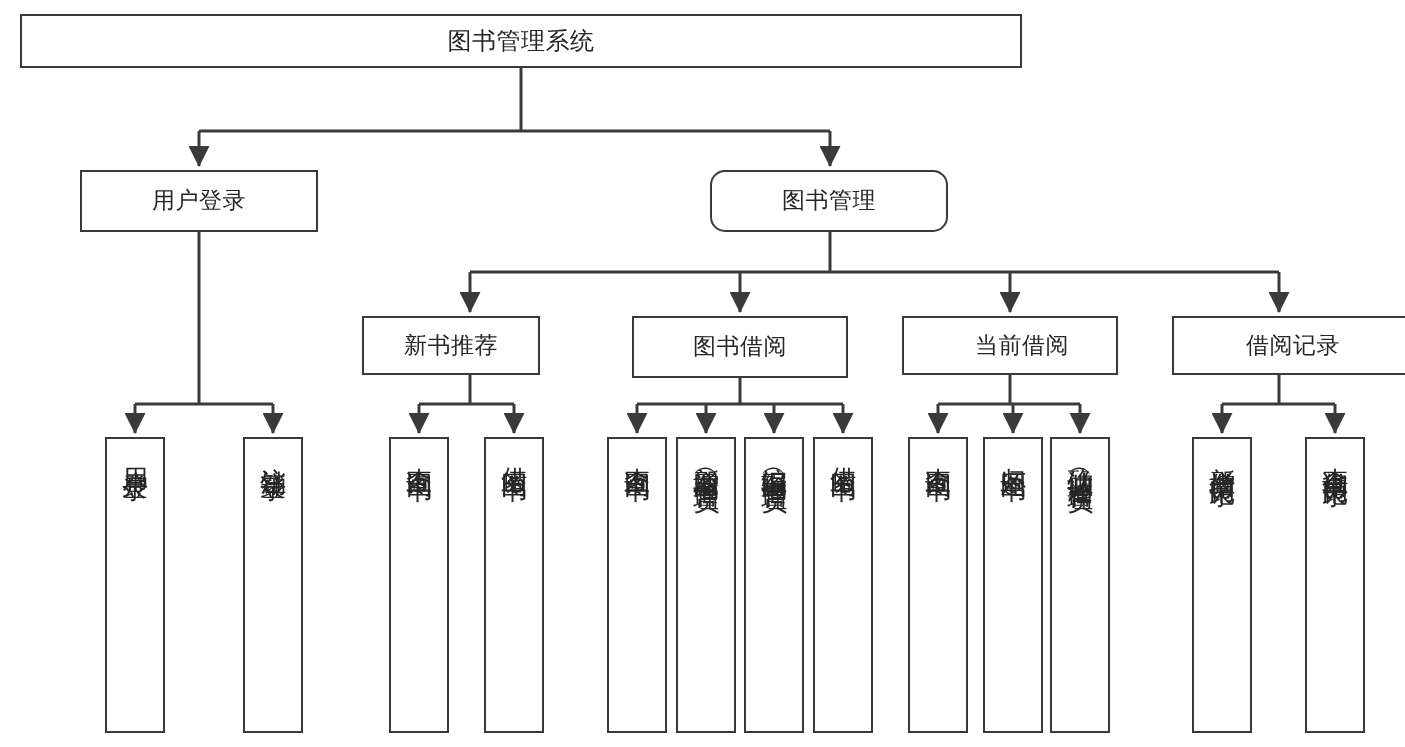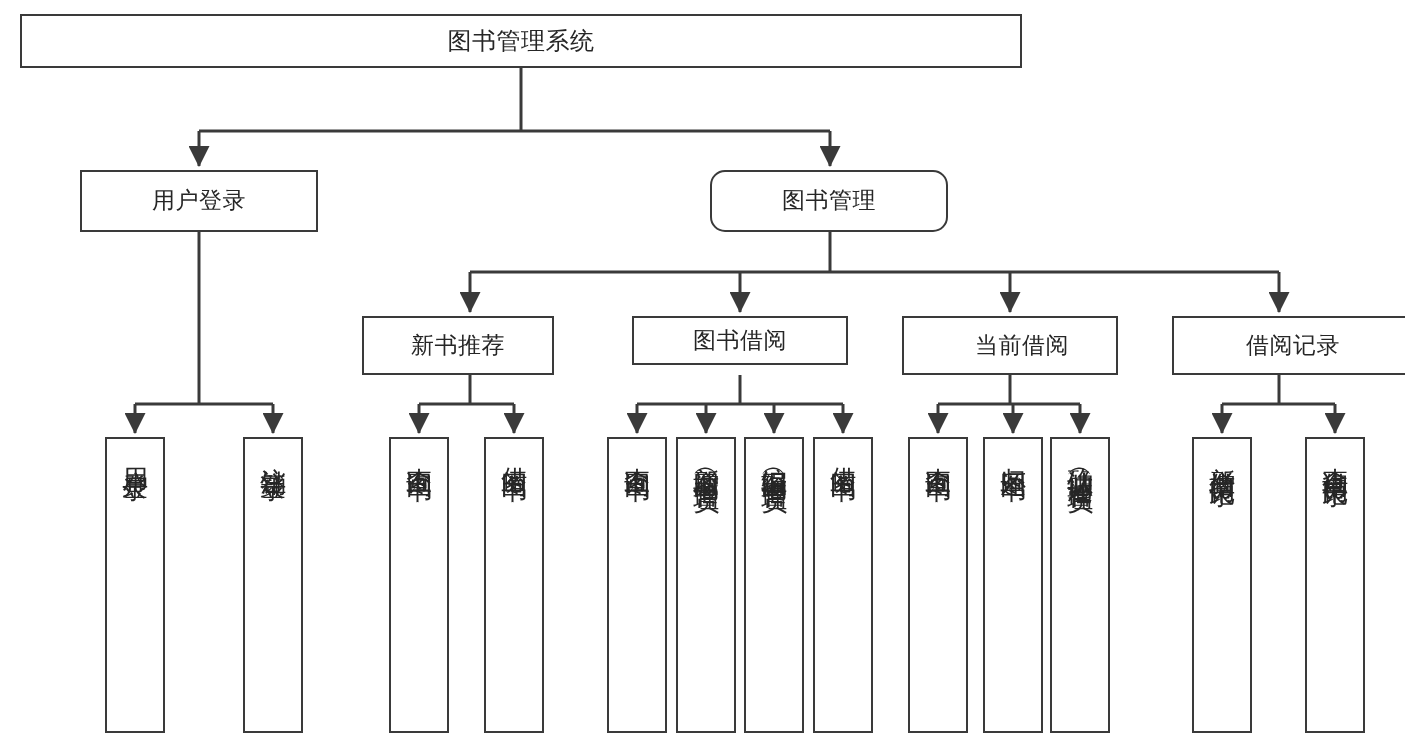--- a/index.html
+++ b/index.html
@@ -129,24 +129,24 @@
     <span class="lbl">图书管理系统</span>
   </div>
 
   <div class="node horiz" style="left: 80px; top: 170px; width: 238px; height: 62px; border-color: rgb(58, 58, 58); background: rgb(255, 255, 255); color: rgb(38, 38, 38);">
     <span class="lbl">用户登录</span>
   </div>
   <div class="node horiz" style="left: 710px; top: 170px; width: 238px; height: 62px; border-color: rgb(58, 58, 58); background: rgb(255, 255, 255); color: rgb(38, 38, 38); border-radius: 15px;">
     <span class="lbl">图书管理</span>
   </div>
 
-  <div class="node horiz" style="left: 362px; top: 316px; width: 192px; height: 59px; border-color: rgb(58, 58, 58); background: rgb(255, 255, 255); color: rgb(38, 38, 38);">
+  <div class="node horiz" style="left: 362px; top: 316px; width: 178px; height: 59px; border-color: rgb(58, 58, 58); background: rgb(255, 255, 255); color: rgb(38, 38, 38);">
     <span class="lbl">新书推荐</span>
   </div>
-  <div class="node horiz" style="left: 632px; top: 316px; width: 216px; height: 49px; border-color: rgb(58, 58, 58); background: rgb(255, 255, 255); color: rgb(38, 38, 38);">
+  <div class="node horiz" style="left: 632px; top: 316px; width: 216px; height: 62px; border-color: rgb(58, 58, 58); background: rgb(255, 255, 255); color: rgb(38, 38, 38);">
     <span class="lbl">图书借阅</span>
   </div>
   <div class="node horiz" style="left: 902px; top: 316px; width: 216px; height: 59px; border-color: rgb(58, 58, 58); background: rgb(255, 255, 255); color: rgb(38, 38, 38); padding-left: 24px;">
     <span class="lbl">当前借阅</span>
   </div>
   <div class="node horiz" style="left: 1172px; top: 316px; width: 242px; height: 59px; border-color: rgb(58, 58, 58); background: rgb(255, 255, 255); color: rgb(38, 38, 38);">
     <span class="lbl">借阅记录</span>
   </div>
 
   <div class="node vert" style="left: 105px; top: 437px; width: 60px; height: 296px; border-color: rgb(58, 58, 58); background: rgb(255, 255, 255); color: rgb(38, 38, 38);">

